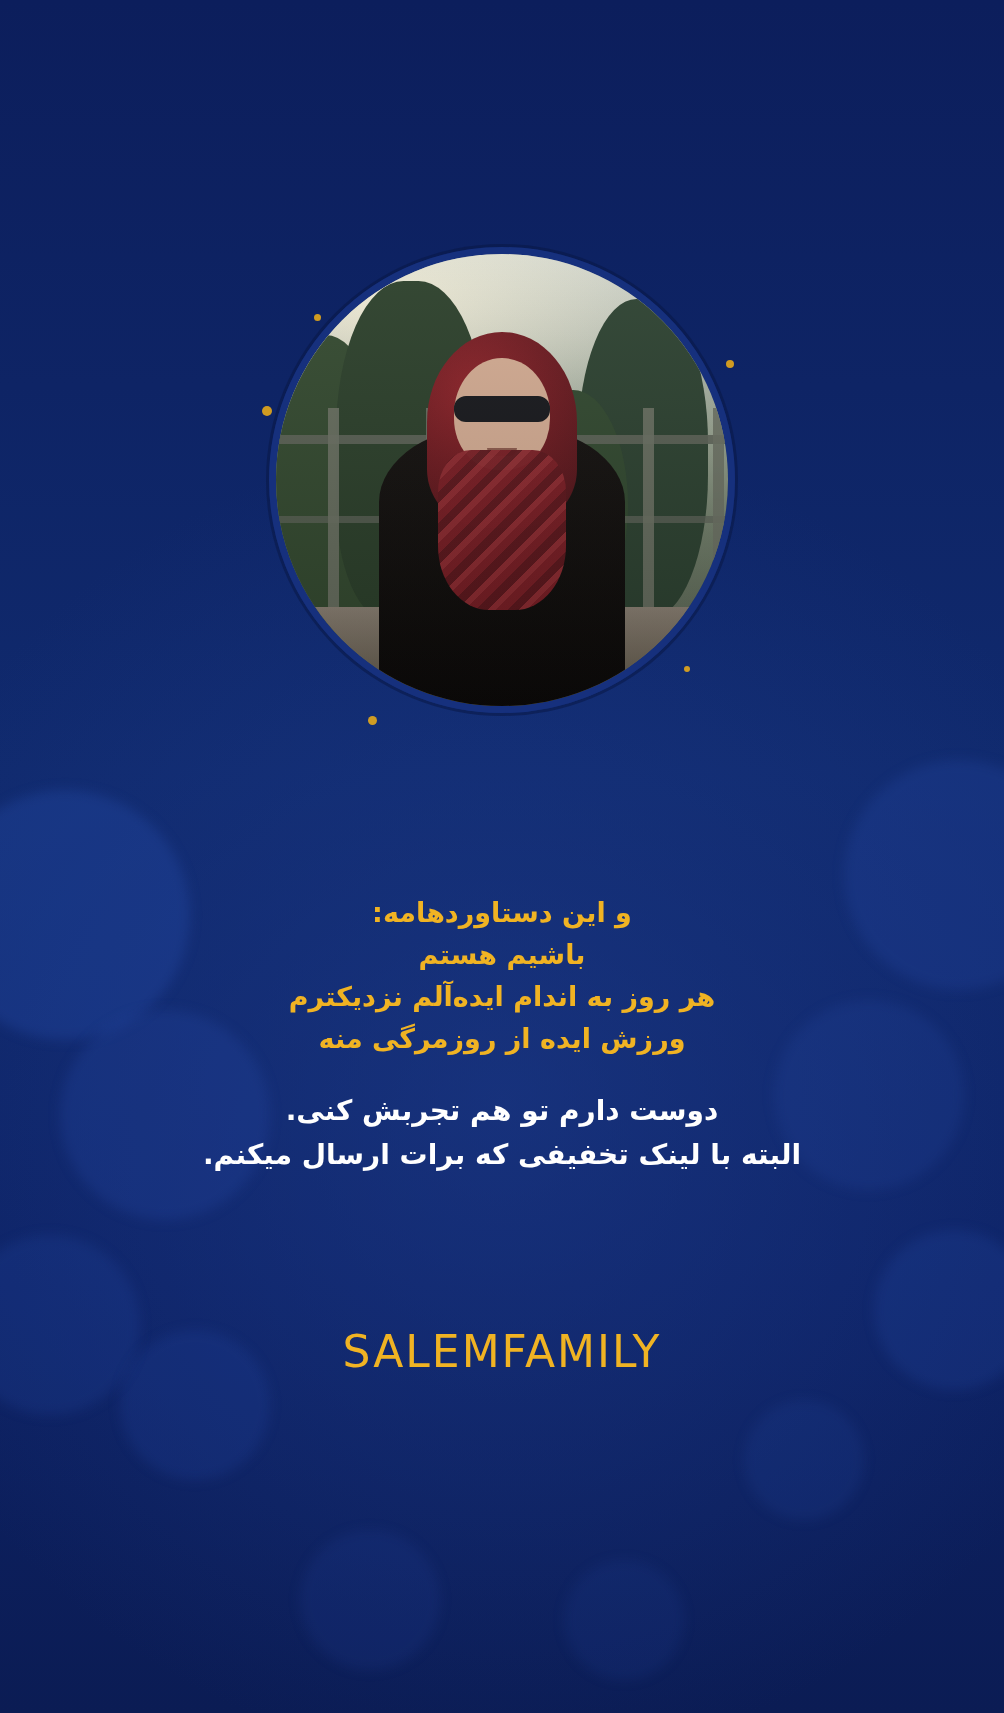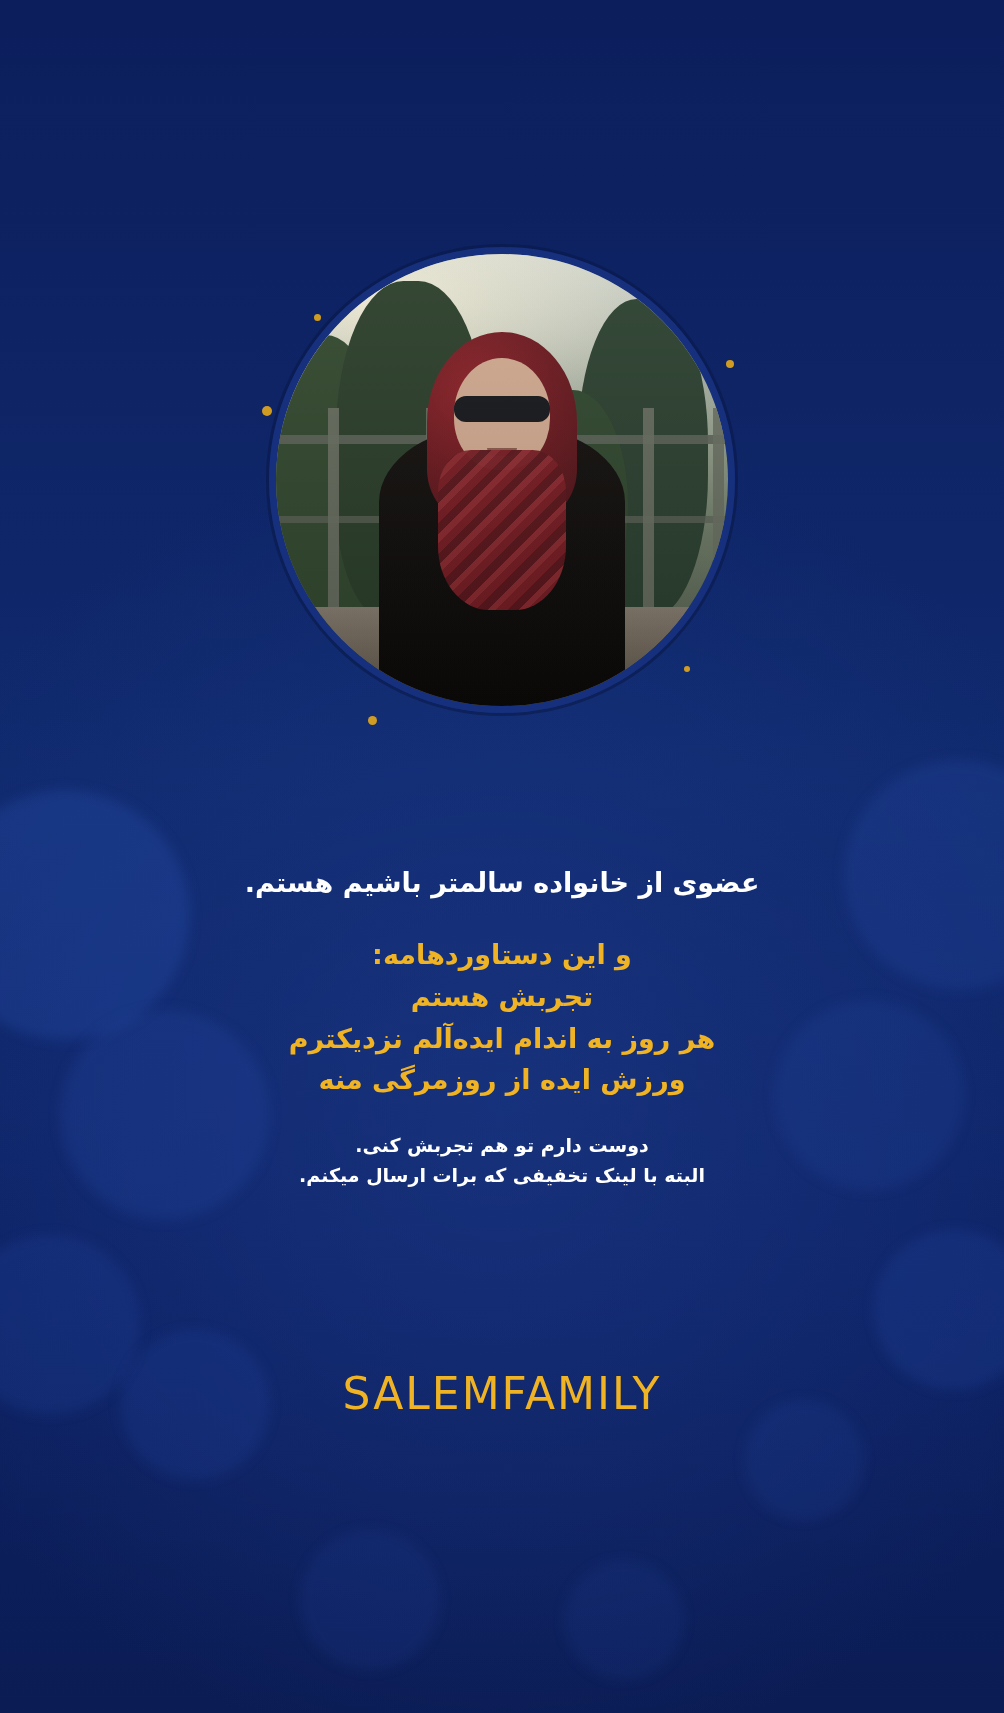--- a/index.html
+++ b/index.html
@@ -226,29 +226,29 @@
     color: #f0b323;
     font-size: 27px;
   }
   .achv {
     color: #f0b323;
     font-size: 27px;
   }
   .gap-b { height: 30px; }
   .invite {
     color: #ffffff;
-    font-size: 19px;
+    font-size: 28px;
   }
 
   
   .brand-wrap {
     position: absolute;
     left: 0;
     right: 0;
-    top: 1368px;
+    top: 1326px;
     text-align: center;
   }
   .brand-name {
     color: #f0b323;
     font-size: 44px;
     letter-spacing: 2px;
     font-weight: 400;
     direction: ltr;
   }
   .logo {
@@ -370,26 +370,25 @@
         <div class="scarf-face-hole"></div>
         <div class="sunglasses"></div>
         <div class="mouth"></div>
         <div class="scarf-drape"></div>
         <div class="photo-shade"></div>
       </div>
     </div>
   </div>
 
   <div class="text-stack">
-    <div class="line intro">عضوی از خانواده سالمتر باشیم هستم.</div>
 
     <div class="gap-a"></div>
 
     <div class="line achv-head">و این دستاوردهامه:</div>
-    <div class="line achv">تجربش هستم</div>
+    <div class="line achv">باشیم هستم</div>
     <div class="line achv">هر روز به اندام ایده‌آلم  نزدیکترم</div>
     <div class="line achv">ورزش ایده از روزمرگی منه</div>
 
     <div class="gap-b"></div>
 
     <div class="line invite">دوست دارم تو هم تجربش کنی.</div>
     <div class="line invite">البته با لینک تخفیفی که برات ارسال میکنم.</div>
   </div>
 
   <div class="brand-wrap">

